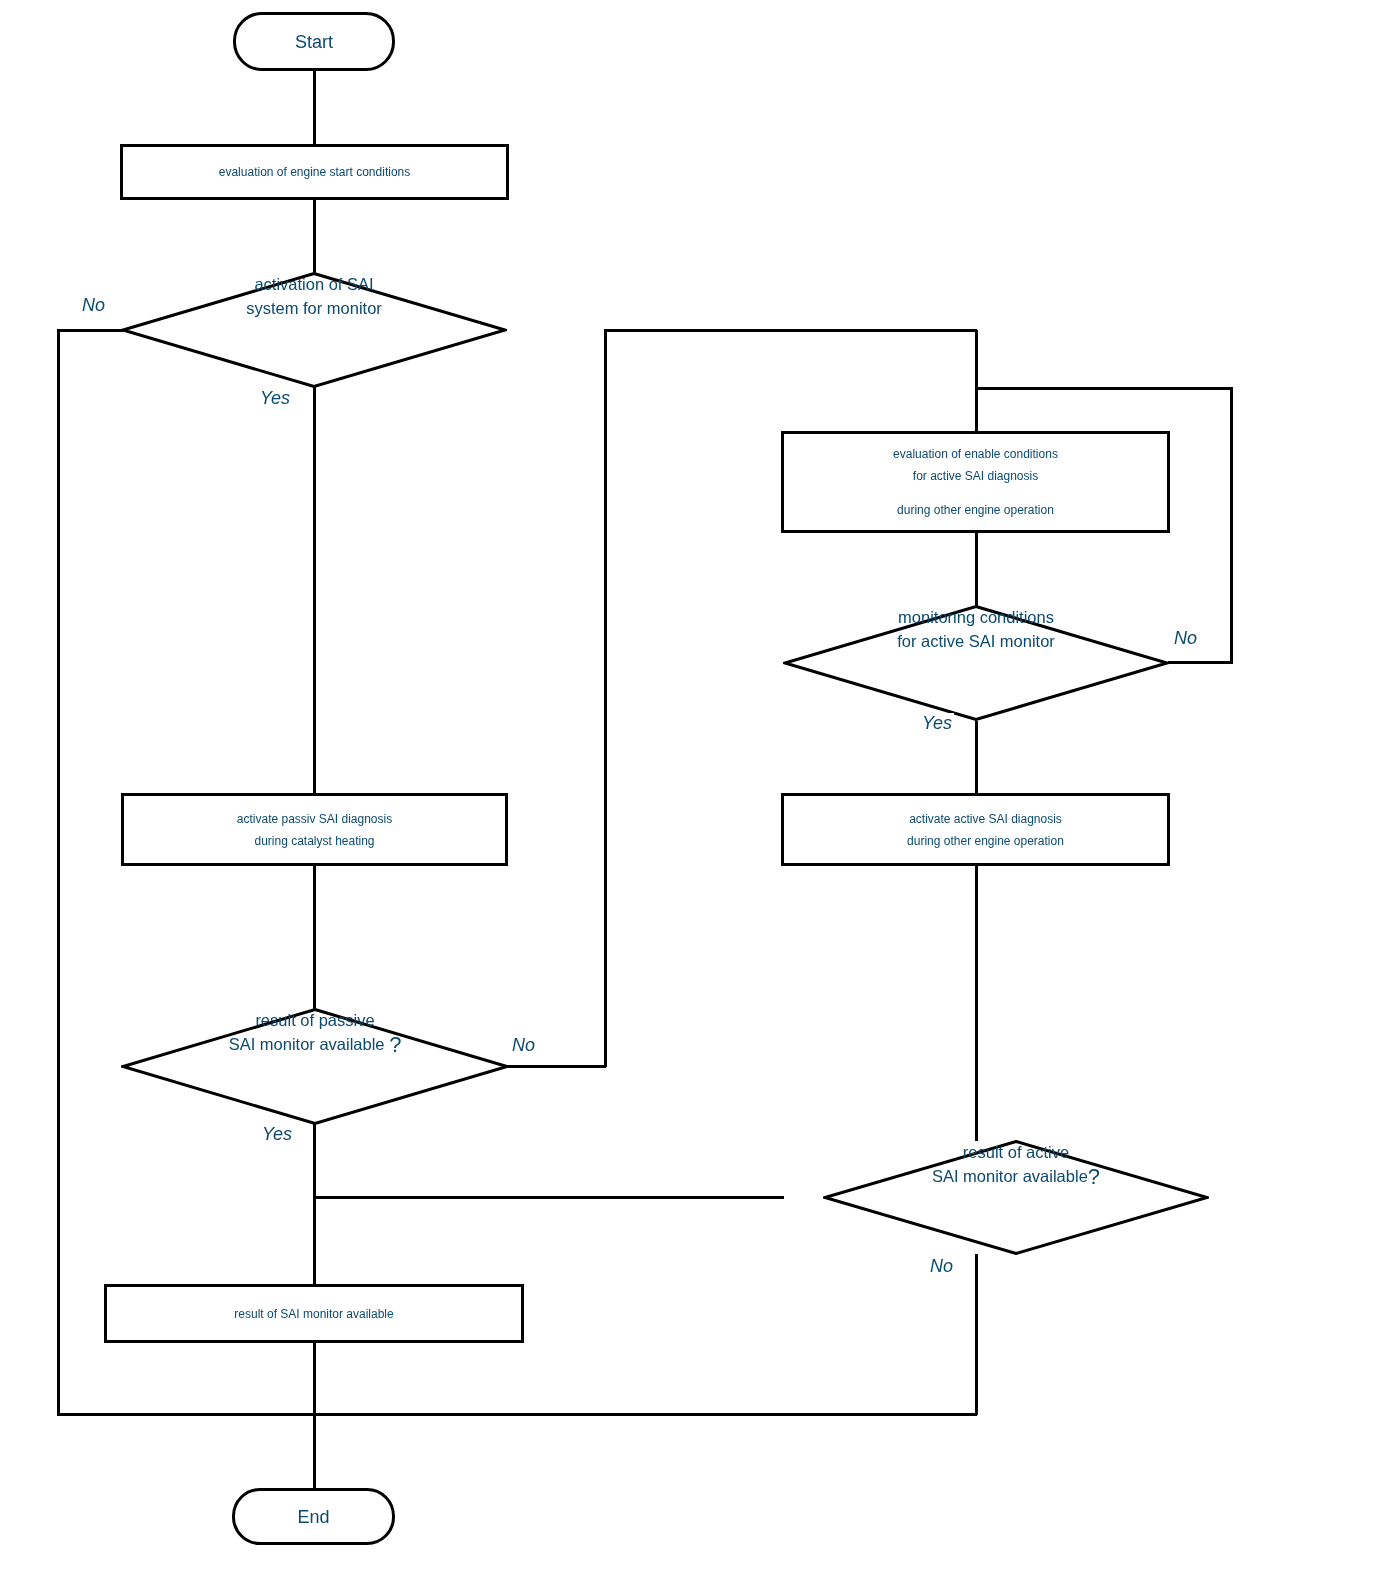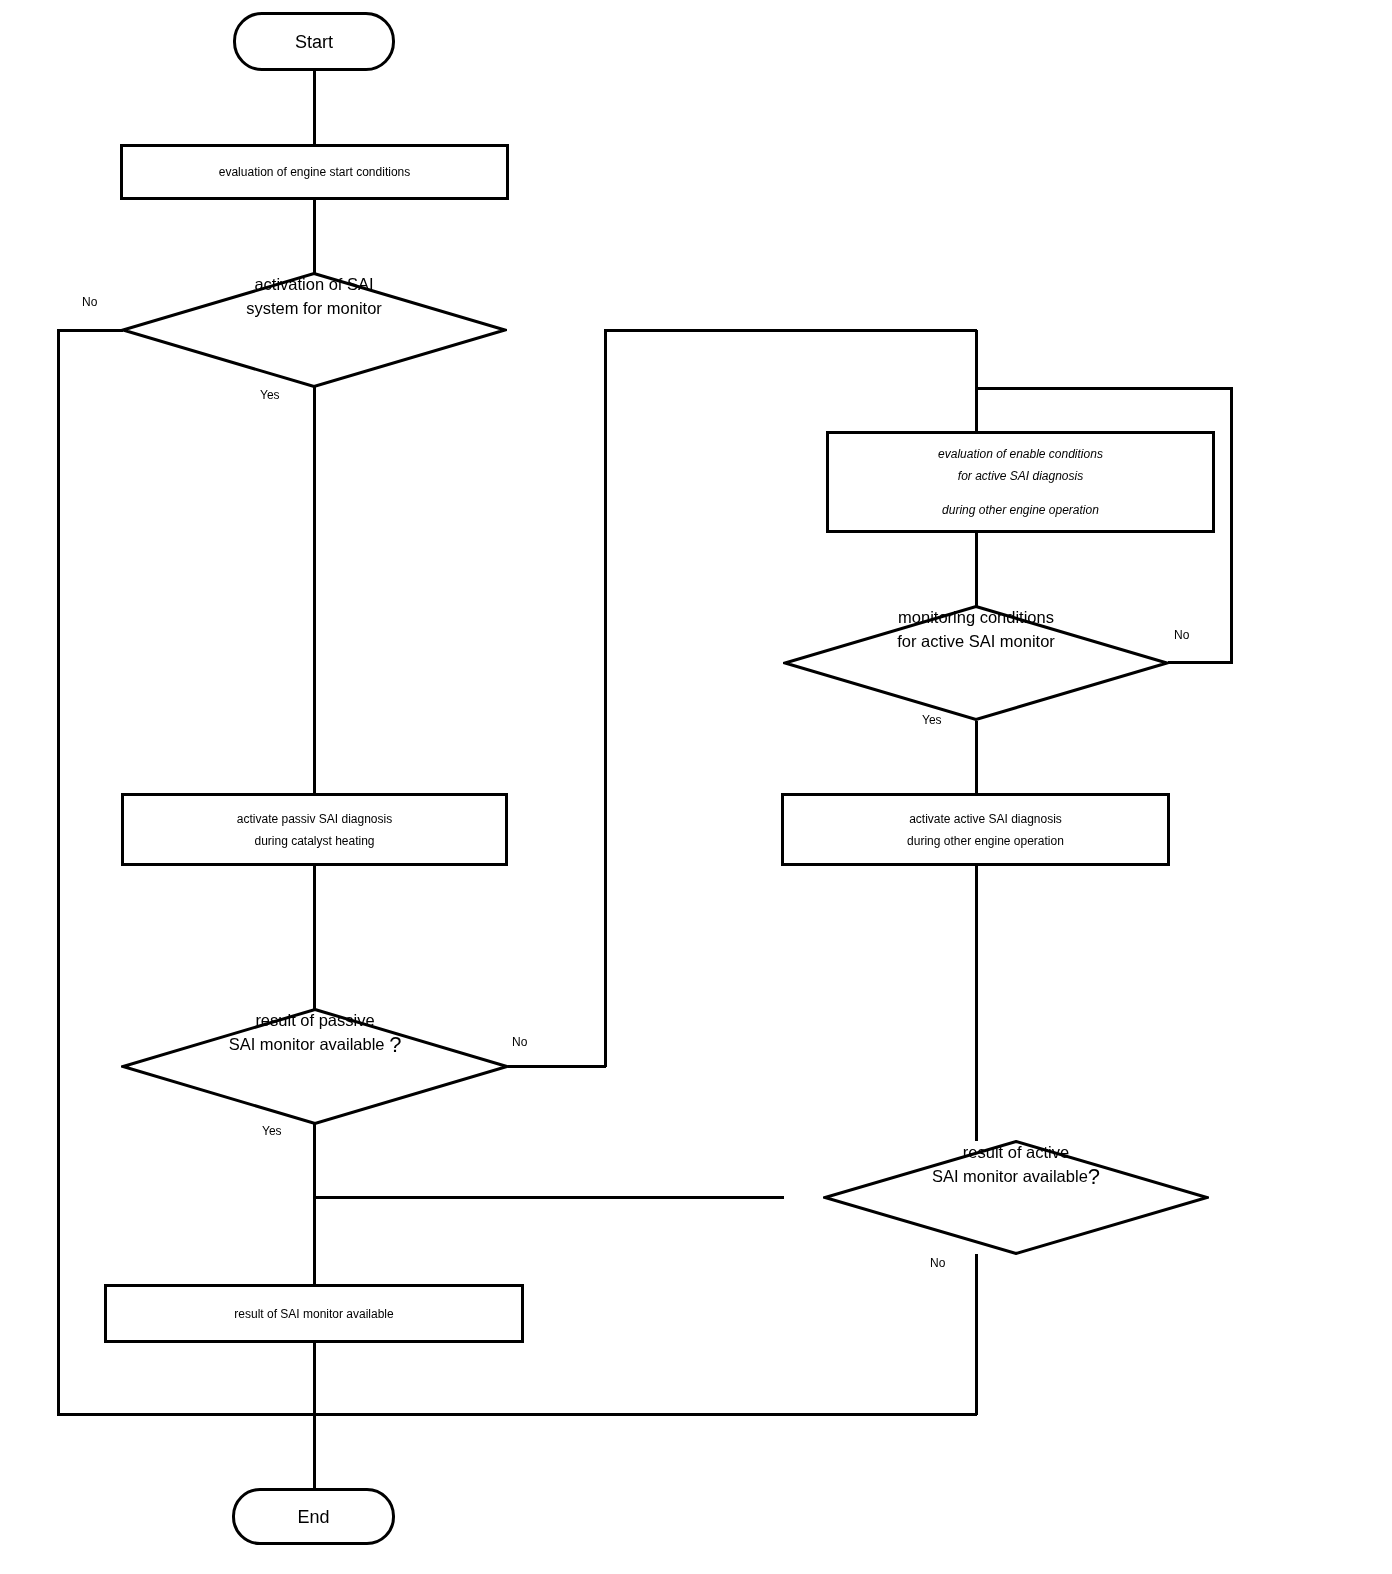--- a/index.html
+++ b/index.html
@@ -2,21 +2,21 @@
 <html><head>
 <meta charset="utf-8">
 <style>
   html, body { margin: 0; padding: 0; background: #ffffff; }
   #canvas {
     position: relative;
     width: 1392px;
     height: 1574px;
     background: #ffffff;
     font-family: "Liberation Sans", sans-serif;
-    color: #000000;
+    color: #0c4a6e;
   }
   
   .hline, .vline { position: absolute; background: #000000; }
   .hline { height: 2.5px; }
   .vline { width: 2.5px; }
   
   .node {
     position: absolute;
     box-sizing: border-box;
     border: 3px solid #000000;
@@ -35,23 +35,24 @@
   .diamond .dtext {
     position: absolute; inset: 0;
     display: flex; flex-direction: column;
     align-items: center; 
     text-align: center; font-size: 16.5px; line-height: 24px;
   }
   .gap-line { margin-top: 12px; }
   .qmark { font-size: 22px; line-height: 24px; vertical-align: -2px; }
   .edge-label {
     position: absolute;
-    font-size: 12px;
+    font-size: 18px;
     background: #ffffff;
     padding: 0 2px;
+    font-style: italic;
   }
 </style>
 </head>
 <body>
 
 <div id="canvas">
 
   <div class="vline" style="left:313px; top:71px; height:74px;"></div>
   <div class="vline" style="left:313px; top:198px; height:75px;"></div>
 
@@ -90,21 +91,21 @@
   <div class="diamond" style="left:121px; top:272px; width:386px; height:116px;">
     <svg width="386" height="116" viewBox="0 0 386 116">
       <polygon points="193,1.5 384,58 193,114.5 2,58" fill="#ffffff" stroke="#000000" stroke-width="3"></polygon>
     </svg>
     <div class="dtext">
       <span>activation of SAI</span>
       <span>system for monitor</span>
     </div>
   </div>
 
-  <div class="node" style="left:826px; top:431px; width:389px; height:102px;font-style:italic;">
+  <div class="node" style="left:781px; top:431px; width:389px; height:102px;">
     <span>evaluation of enable conditions</span>
     <span>for active SAI diagnosis</span>
     <span class="gap-line">during other engine operation</span>
   </div>
 
   <div class="diamond" style="left:783px; top:605px; width:386px; height:116px;">
     <svg width="386" height="116" viewBox="0 0 386 116">
       <polygon points="193,1.5 384,58 193,114.5 2,58" fill="#ffffff" stroke="#000000" stroke-width="3"></polygon>
     </svg>
     <div class="dtext">

